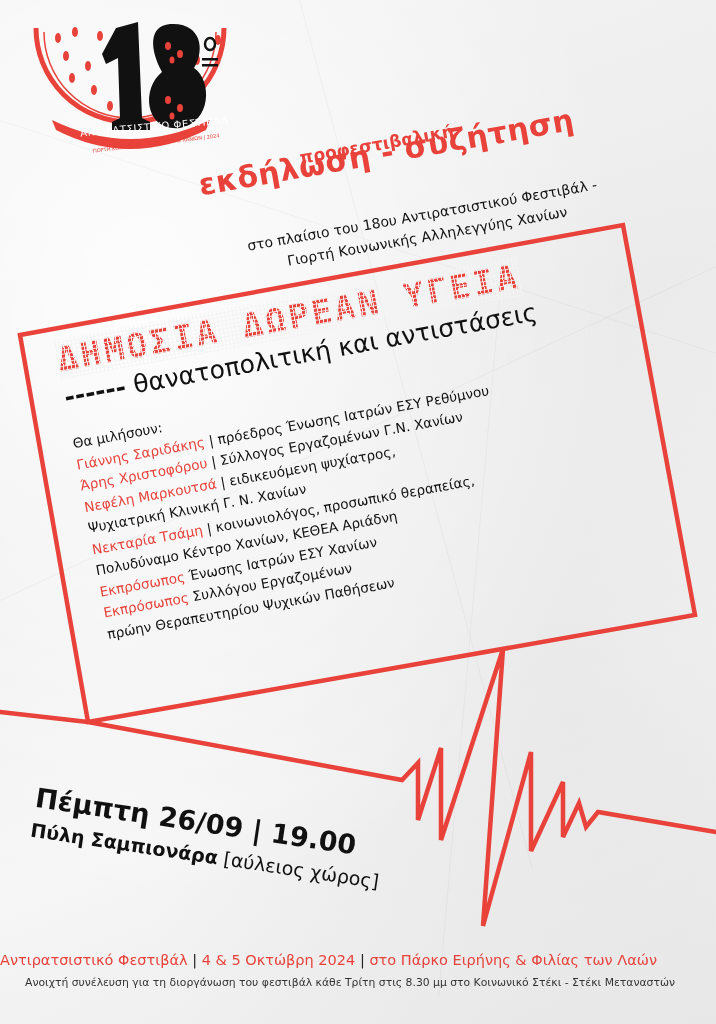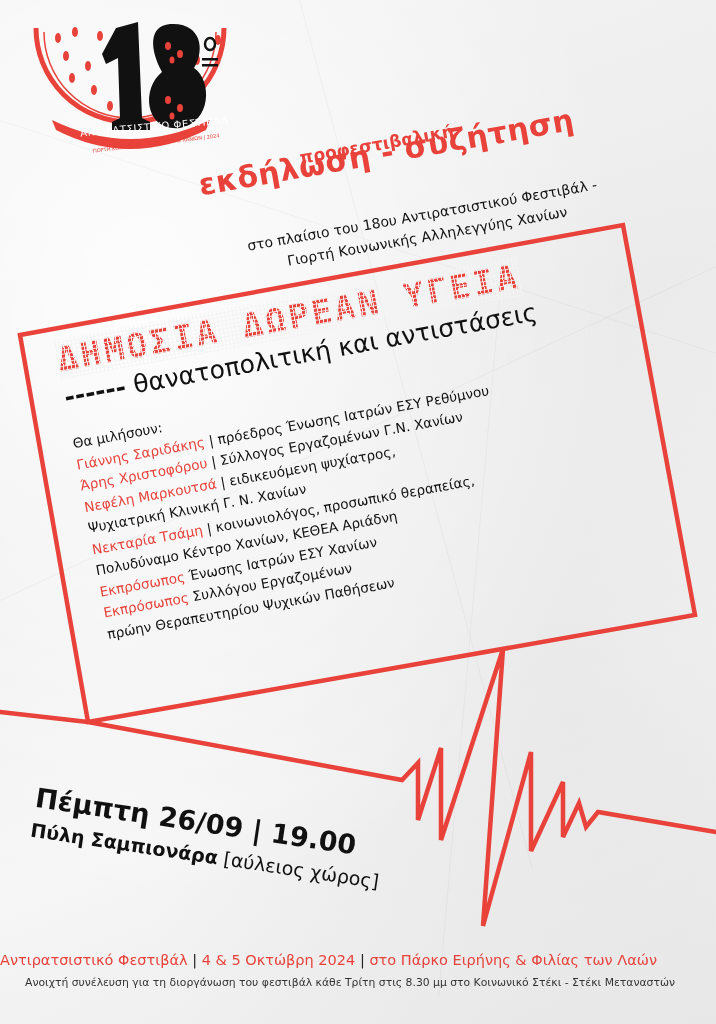--- a/index.html
+++ b/index.html
@@ -44,21 +44,21 @@
   .speakers { margin-top:22px; font-size:13.6px; line-height:21.5px; white-space:nowrap; }
   .speakers .nm { color:#e8423a; }
 
   
   #date { left:38px; top:782px; transform-origin:left top; transform:rotate(8.5deg); white-space:nowrap; }
   #date .d1 { font-size:27px; font-weight:bold; }
   #date .d2 { font-size:19px; margin-top:6px; }
   #date .d2 b { font-weight:bold; }
 
   
-  #foot1 { left:0; width:716px; top:952px; font-size:14.5px; color:#e8423a; white-space:nowrap; }
+  #foot1 { left:0; width:640px; top:952px; text-align:center; font-size:14.5px; color:#e8423a; white-space:nowrap; }
   #foot2 { left:8px; width:684px; top:976px; text-align:center; font-size:10.8px; color:#333; white-space:nowrap; }
   .sep { color:#222; }
 </style>
 </head>
 <body>
 
 <div class="crease" style="left:0;top:120px;width:820px;transform:rotate(18deg);"></div>
 <div class="crease" style="left:300px;top:0;width:900px;transform:rotate(75deg);"></div>
 <div class="crease" style="left:0;top:600px;width:900px;transform:rotate(-25deg);"></div>
 <div class="crease" style="left:500px;top:300px;width:700px;transform:rotate(95deg);"></div>

